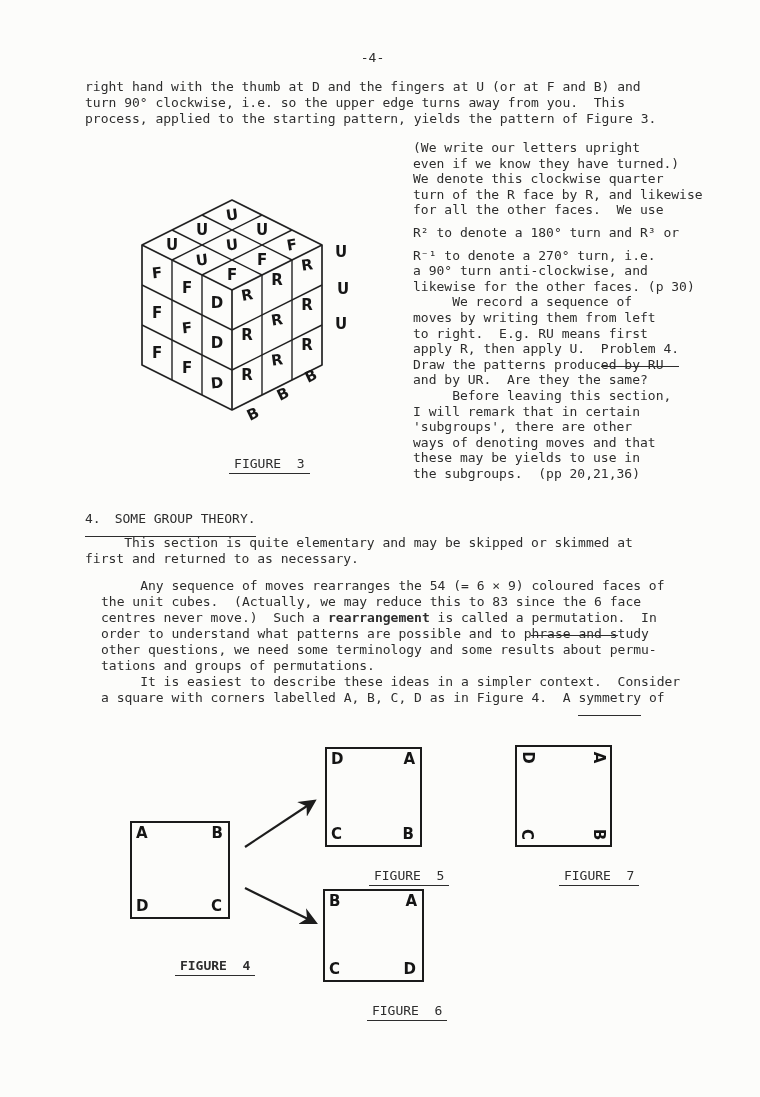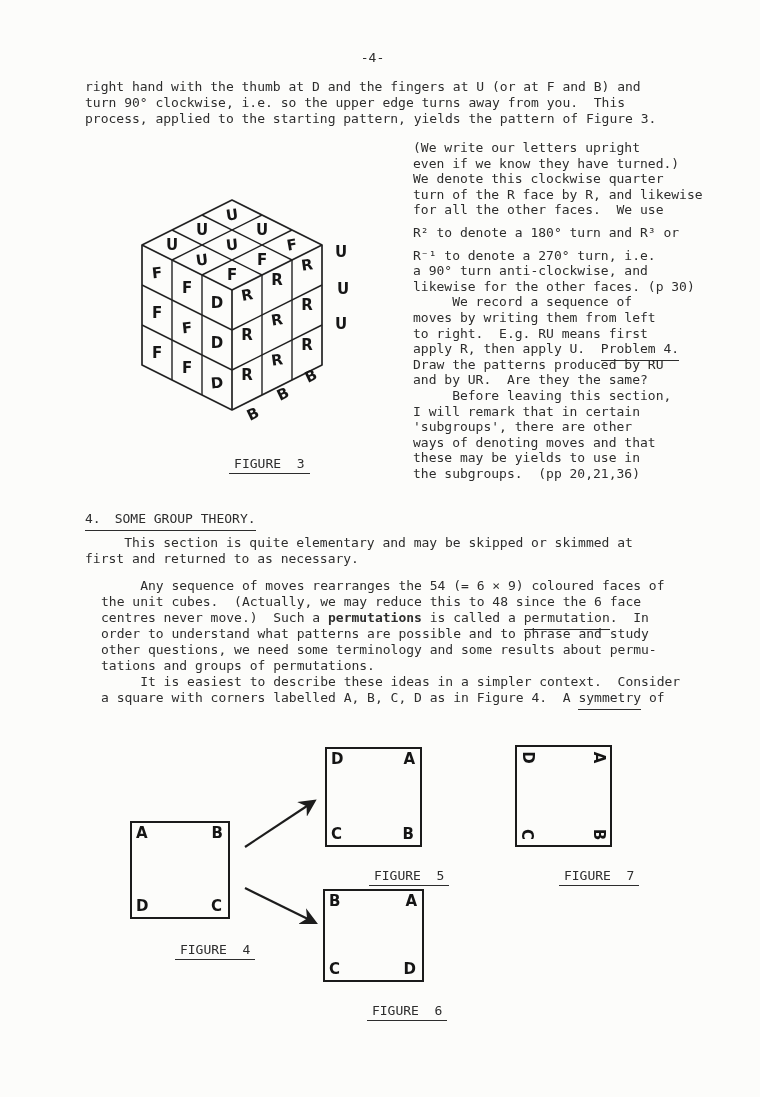--- a/index.html
+++ b/index.html
@@ -1,20 +1,20 @@
 <!DOCTYPE html>
 <html><head>
 <meta charset="utf-8">
 <style>
   html,body{margin:0;padding:0;background:#e8e8e6;}
   .page{position:relative;width:760px;height:1097px;background:#fcfcfa;margin:0 auto;
         font-family:"DejaVu Sans Mono",monospace;font-size:13px;color:#2d2d2d;overflow:hidden;}
   .line{white-space:pre;line-height:16px;}
   .abs{position:absolute;}
-  .u{border-bottom:1.5px solid #2d2d2d;padding-bottom:4px;}
+  .u{border-bottom:1.5px solid #2d2d2d;padding-bottom:10px;}
   .b{font-weight:bold;}
   .pageno{position:absolute;top:50px;left:85px;width:575px;text-align:center;}
   .para1{position:absolute;left:85px;top:79px;width:600px;}
   .twocol{position:absolute;left:85px;top:138px;width:640px;height:365px;}
   .rc{position:absolute;left:328px;top:2px;width:305px;}
   .rc .line{line-height:15.6px;}
   .rc .gap{margin-top:7px;}
   .fig3wrap{position:absolute;left:27px;top:52px;width:252px;}
   .fig3cap{width:252px;text-align:center;margin-top:8px;white-space:pre;}
   .capline{border-bottom:1.5px solid #2d2d2d;padding:0 5px 2px 5px;white-space:pre;}
@@ -145,38 +145,38 @@
     <span class="u hnum">4.</span><span class="u htitle">SOME GROUP THEORY.</span>
   </div>
 
   <div class="para2">
     <div class="line">     This section is quite elementary and may be skipped or skimmed at</div>
     <div class="line">first and returned to as necessary.</div>
   </div>
 
   <div class="para3">
     <div class="line">     Any sequence of moves rearranges the 54 (= 6 × 9) coloured faces of</div>
-    <div class="line">the unit cubes.  (Actually, we may reduce this to 48 since the 6 face</div>
-    <div class="line"><span>centres never move.)  Such a </span><span class="b">permutations</span><span> is called a </span><span class="u">permutation</span><span>.  In</span></div>
+    <div class="line">the unit cubes.  (Actually, we may reduce this to 83 since the 6 face</div>
+    <div class="line"><span>centres never move.)  Such a </span><span class="b">rearrangement</span><span> is called a </span><span class="u">permutation</span><span>.  In</span></div>
     <div class="line">order to understand what patterns are possible and to phrase and study</div>
     <div class="line">other questions, we need some terminology and some results about permu-</div>
     <div class="line">tations and groups of permutations.</div>
     <div class="line">     It is easiest to describe these ideas in a simpler context.  Consider</div>
     <div class="line"><span>a square with corners labelled A, B, C, D as in Figure 4.  A </span><span class="u">symmetry</span><span> of</span></div>
   </div>
 
   <div class="figrow">
 
     <div class="sq" style="left:130px;top:86px;width:96px;height:94px;">
       <span class="corner tl">A</span>
       <span class="corner tr">B</span>
       <span class="corner bl">D</span>
       <span class="corner br">C</span>
     </div>
-    <div class="cap" style="left:128px;top:192px;width:102px;">
+    <div class="cap" style="left:128px;top:208px;width:102px;font-weight:bold;">
       <span class="capline">FIGURE  4</span>
     </div>
 
     <div class="sq" style="left:325px;top:12px;width:93px;height:96px;">
       <span class="corner tl">D</span>
       <span class="corner tr">A</span>
       <span class="corner bl">C</span>
       <span class="corner br">B</span>
     </div>
     <div class="cap" style="left:322px;top:118px;width:100px;">

